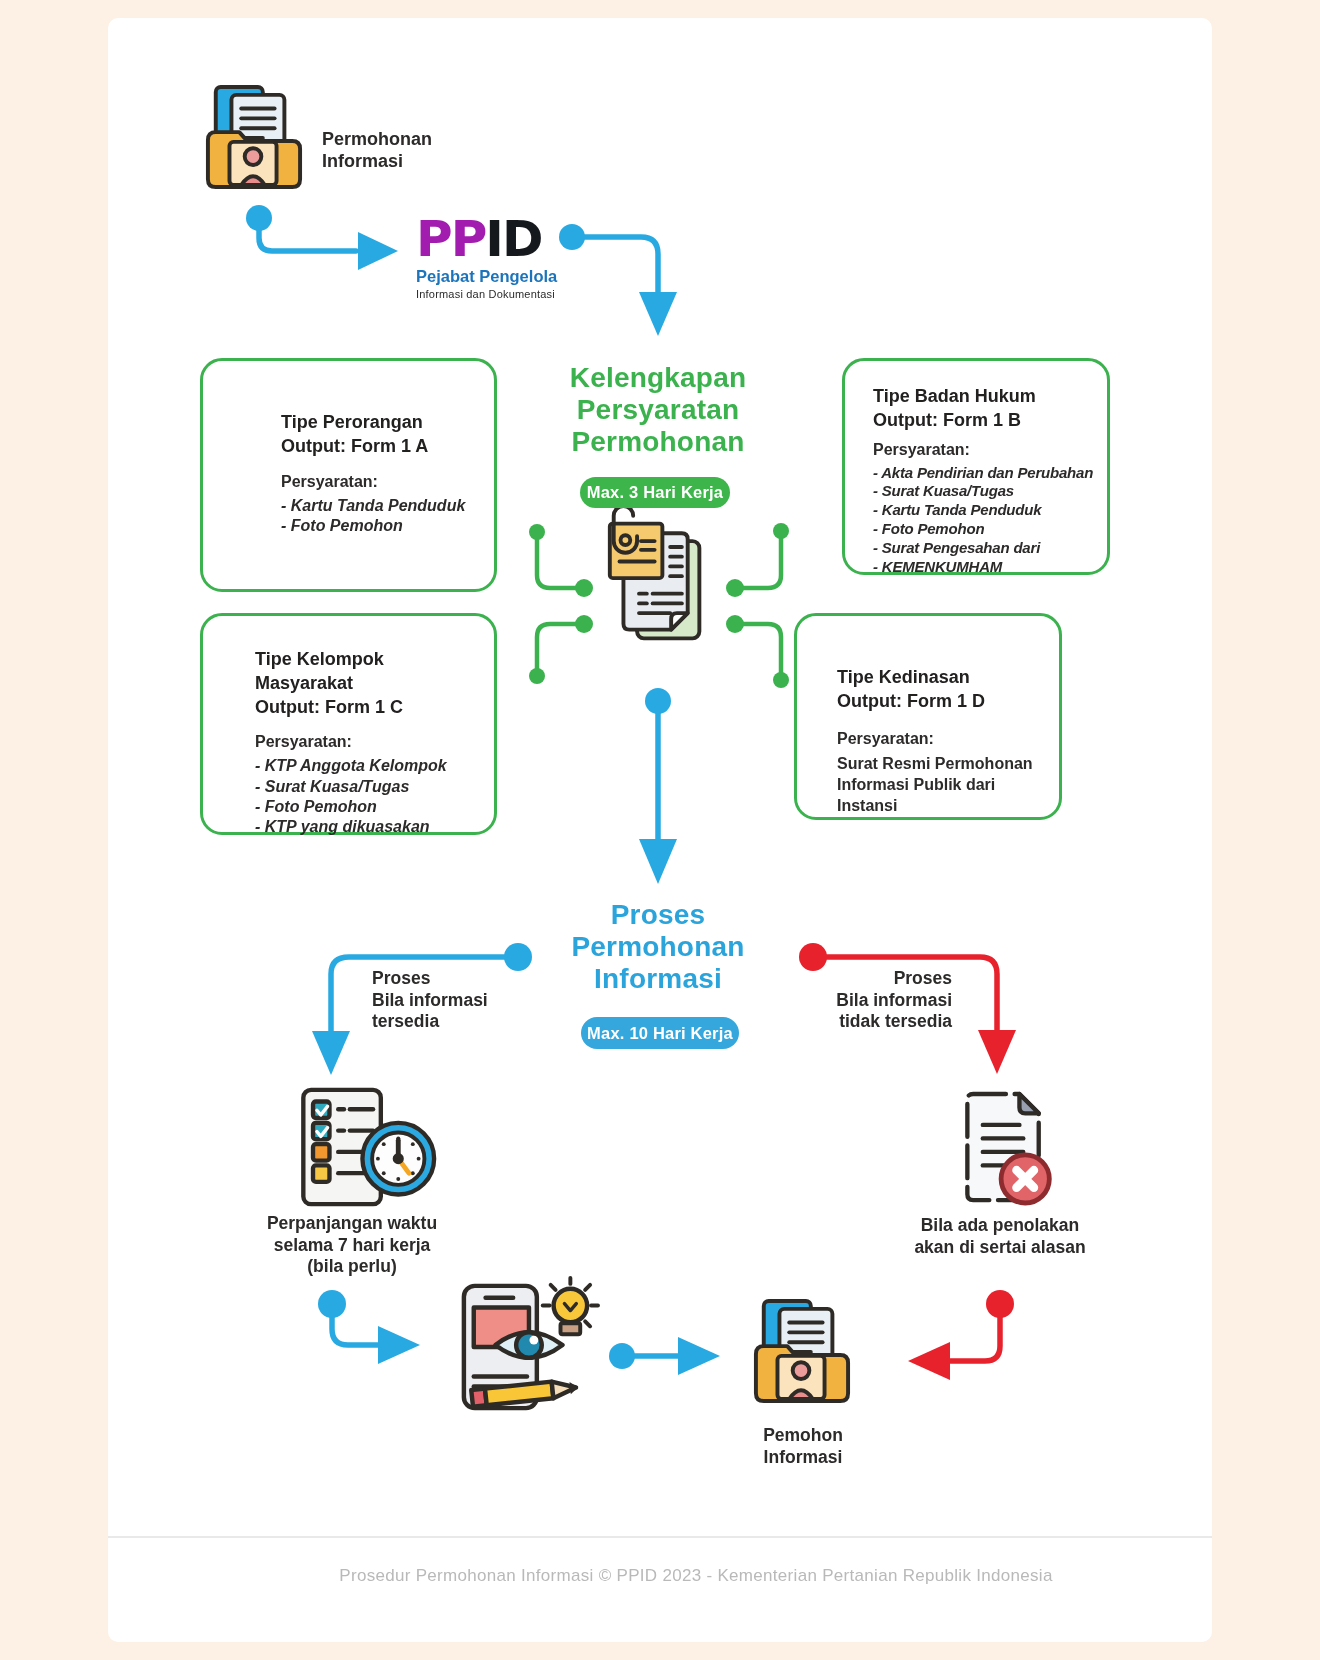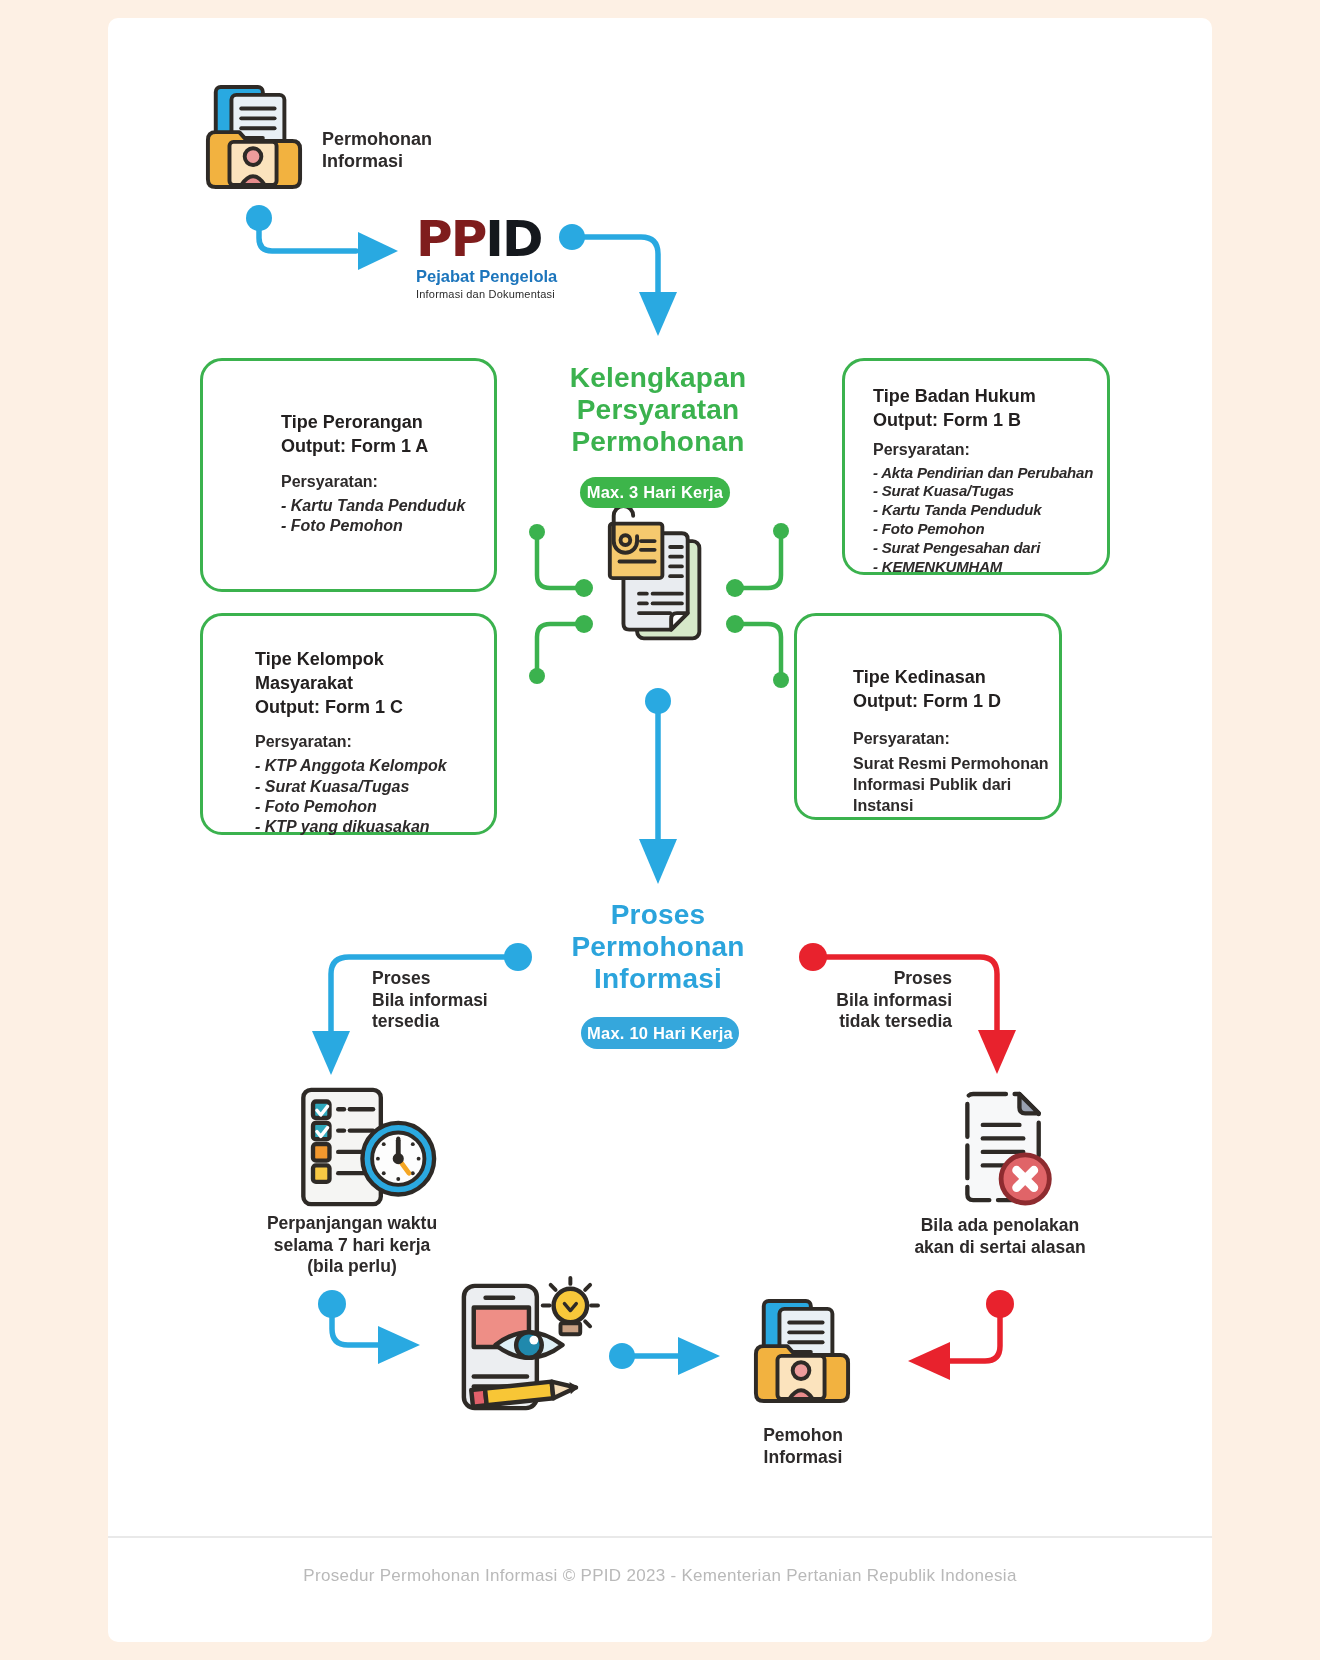--- a/index.html
+++ b/index.html
@@ -25,27 +25,27 @@
   .box-title{font-weight:bold;font-size:18px;line-height:1.32;color:#232020;white-space:pre-line;}
   .req-label{font-size:16px;font-weight:600;color:#2d2a2a;margin-top:14px;}
   .req-items{margin-top:5px;font-style:italic;}
   .req-item{font-size:16px;font-weight:600;color:#2d2a2a;line-height:1.27;white-space:nowrap;}
   .req-text{font-size:16px;font-weight:600;color:#2d2a2a;line-height:1.32;white-space:pre-line;margin-top:5px;}
   #box-b .req-item{font-size:15px;letter-spacing:-0.2px;line-height:1.26;}
   #box-b .req-label{margin-top:8px;}
   #box-d .req-label{margin-top:16px;}
 
   .ppid-word{font-family:"DejaVu Sans",sans-serif;font-weight:bold;font-size:50px;line-height:.95;letter-spacing:-2px;}
-  .ppid-pp{color:#7f1d1d;} .ppid-id{color:#15181d;}
+  .ppid-pp{color:#a21caf;} .ppid-id{color:#15181d;}
   .ppid-sub1{color:#1c75bc;font-weight:bold;font-size:16.5px;margin-top:3px;}
   .ppid-sub2{color:#2b2b2b;font-size:11px;margin-top:2px;letter-spacing:.2px;}
 
   .footer-divider{position:absolute;left:108px;top:1536px;width:1104px;height:2px;background:#e9e9e9;}
   .footer-text{position:absolute;left:108px;top:1566px;width:1104px;text-align:center;
-               color:#b9b9b9;font-size:17px;font-weight:500;letter-spacing:.3px;}
+               color:#b9b9b9;font-size:17px;font-weight:500;letter-spacing:.3px;padding-left:36px;}
   svg{display:block;}
 </style>
 </head>
 <body>
 
 <div class="page">
   <div class="card"></div>
 
   <svg width="0" height="0" style="position:absolute">
     <defs>
@@ -113,21 +113,21 @@
 Output: Form 1 C</div>
     <div class="req-label">Persyaratan:</div>
     <div class="req-items">
       <div class="req-item">-  KTP Anggota Kelompok</div>
       <div class="req-item">-  Surat Kuasa/Tugas</div>
       <div class="req-item">-  Foto Pemohon</div>
       <div class="req-item">-  KTP yang dikuasakan</div>
     </div>
   </div>
 
-  <div id="box-d" class="green-box" style="left:794px;top:613px;width:268px;height:207px;padding:50px 6px 0 56px;">
+  <div id="box-d" class="green-box" style="left:794px;top:613px;width:268px;height:207px;padding:50px 6px 0 40px;">
     <div class="box-title">Tipe Kedinasan
 Output: Form 1 D</div>
     <div class="req-label">Persyaratan:</div>
     <div class="req-text">Surat Resmi Permohonan
 Informasi Publik dari
 Instansi</div>
   </div>
 
   <div class="abs" style="left:602px;top:508px;width:112px;height:146px;">
     <svg viewBox="0 0 115 150" width="112" height="146">

